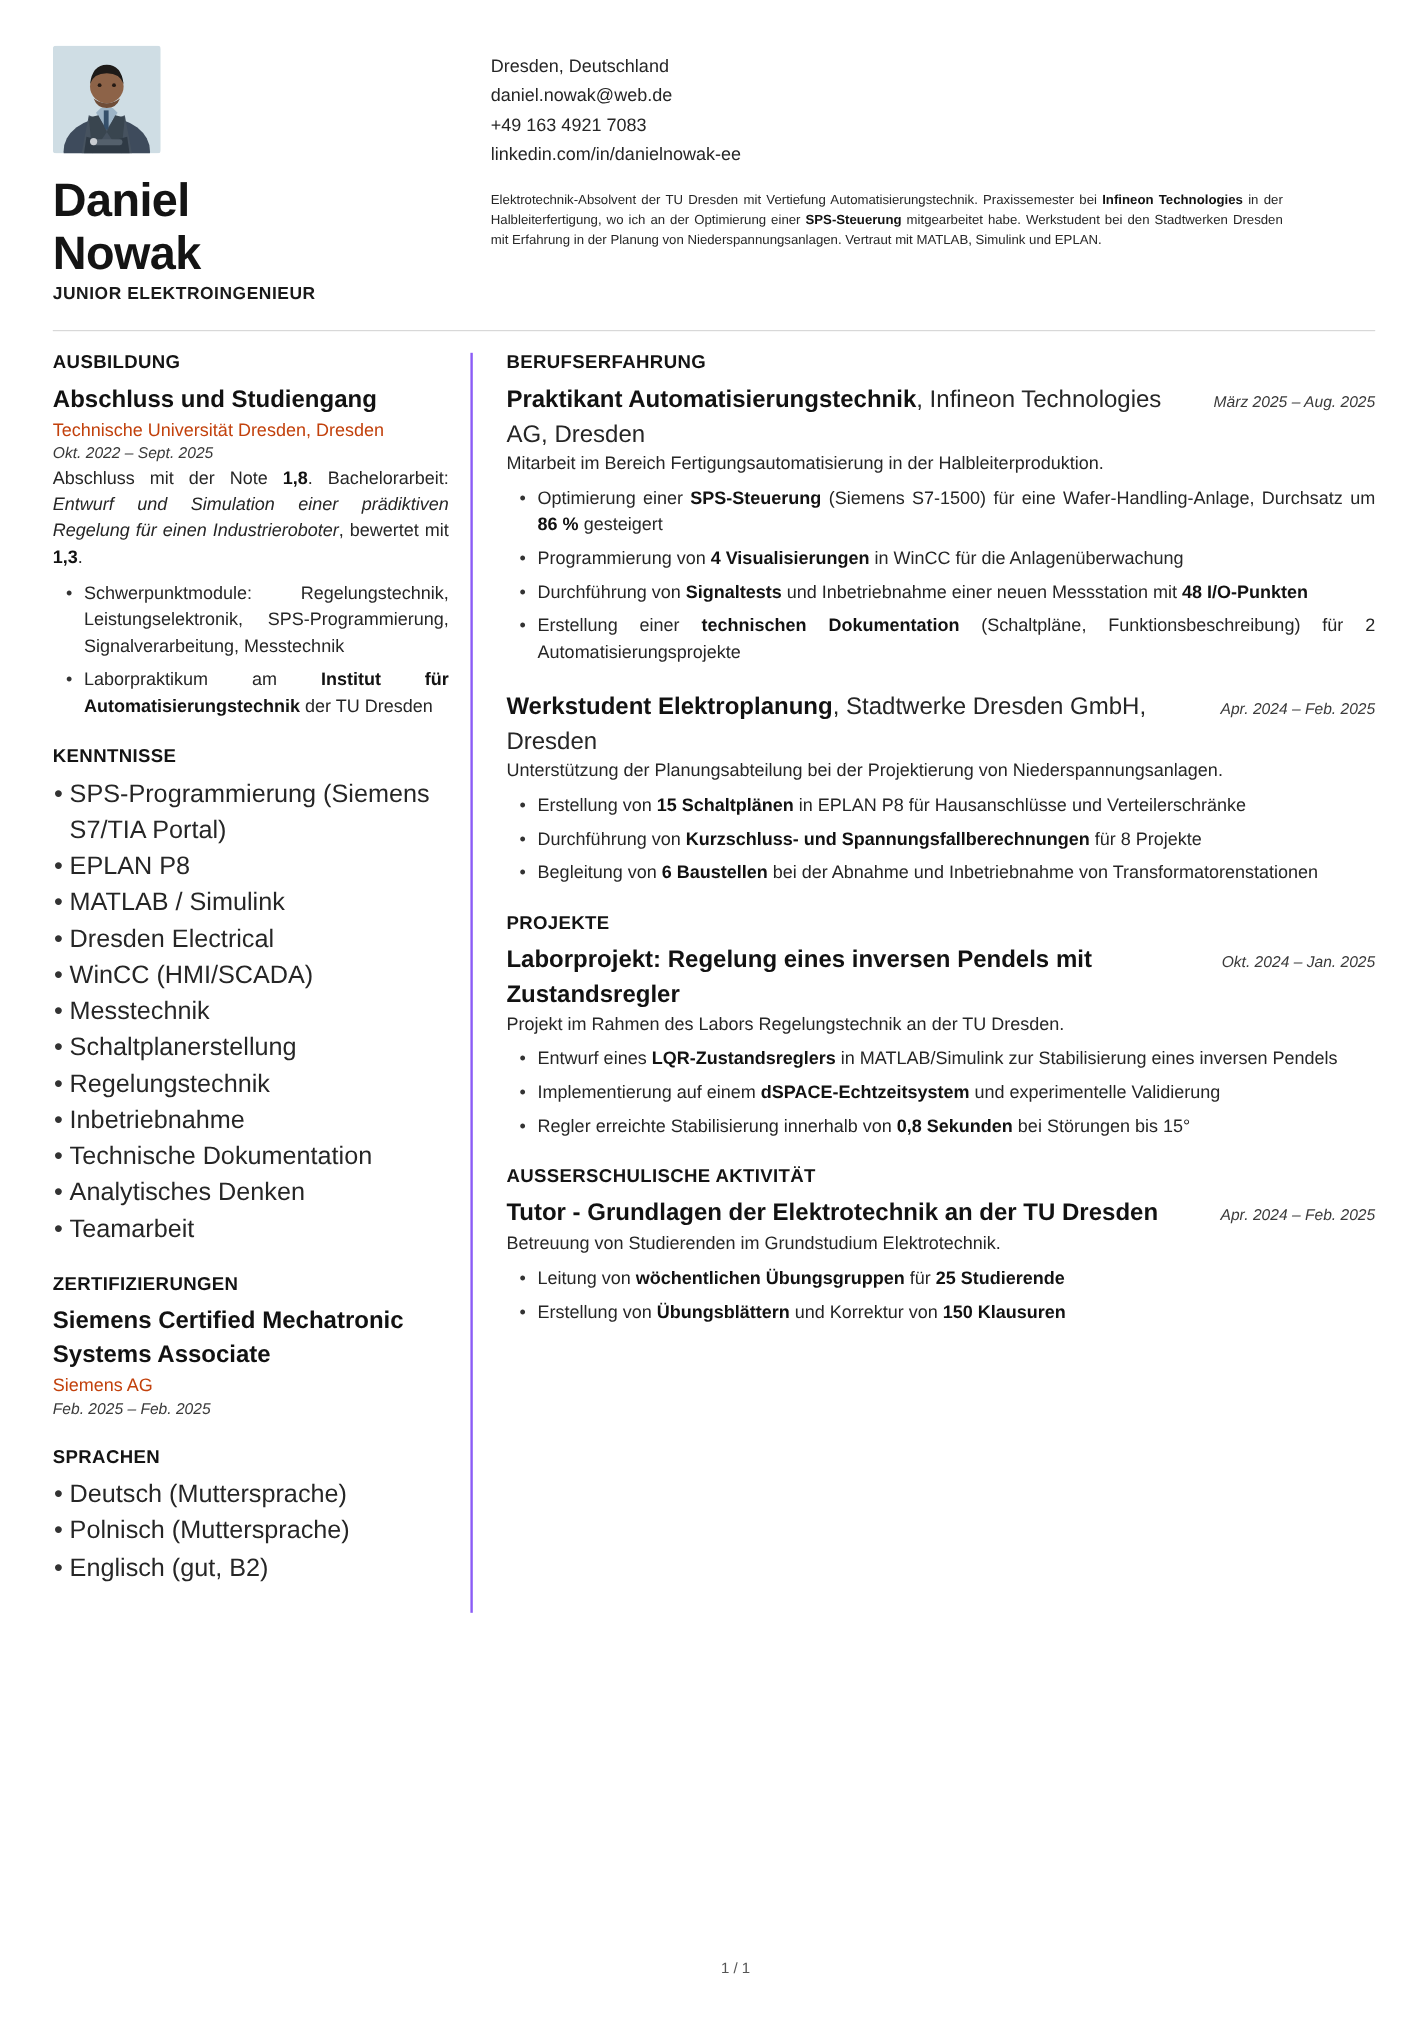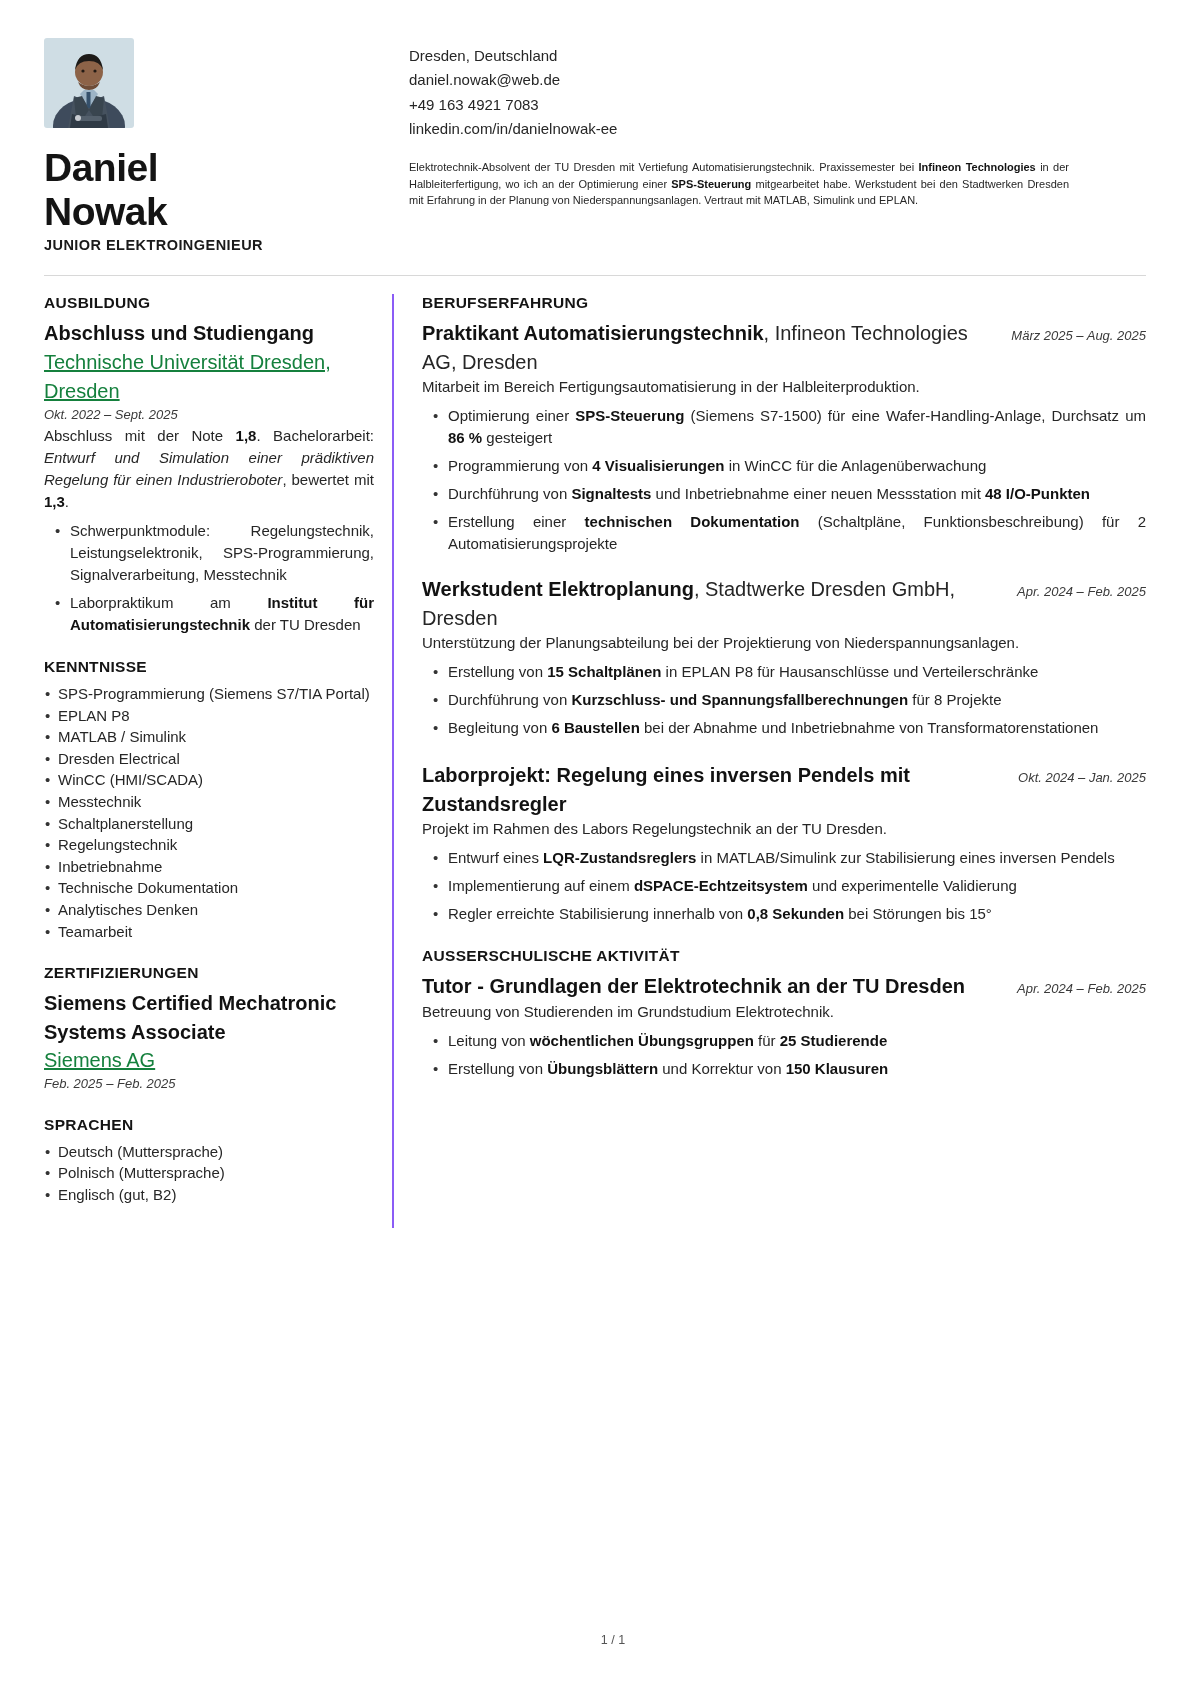--- a/index.html
+++ b/index.html
@@ -109,24 +109,23 @@
   .col-left .section-block { margin-bottom: 22px; }
   .col-right .section-block { margin-bottom: 22px; }
 
   .entry-title {
     font-size: 20px;
     font-weight: bold;
     color: #121212;
     line-height: 1.42;
   }
   .entry-sub {
-    font-size: 20px;
-    color: #15803d;
+    font-size: 15px;
+    color: #c2410c;
     line-height: 1.45;
-    text-decoration: underline;
   }
   .entry-date {
     font-size: 13px;
     font-style: italic;
     color: #3a3a3a;
     line-height: 1.45;
     white-space: nowrap;
   }
   .entry-desc {
     font-size: 15px;
@@ -158,21 +157,21 @@
   }
   ul.bullets li b { font-weight: bold; color: #121212; }
 
   
   ul.flat {
     margin: 0;
     padding: 0;
     list-style: none;
   }
   ul.flat li {
-    font-size: 15px;
+    font-size: 21px;
     line-height: 1.44;
     color: #262626;
     padding-left: 14px;
     position: relative;
   }
   ul.flat li:before {
     content: "\2022";
     position: absolute;
     left: 1px;
     color: #333;
@@ -330,20 +329,21 @@
               <ul class="bullets">
                 <li>Erstellung von <b>15 Schaltplänen</b> in EPLAN P8 für Hausanschlüsse und Verteilerschränke</li>
                 <li>Durchführung von <b>Kurzschluss- und Spannungsfallberechnungen</b> für 8 Projekte</li>
                 <li>Begleitung von <b>6 Baustellen</b> bei der Abnahme und Inbetriebnahme von Transformatorenstationen</li>
               </ul>
             </div>
           </div>
       </div>
 
       <div class="section-block">
+        <div class="section-title">PROJEKTE</div>
         <div>
             <div class="job-block">
               <div class="entry-head">
                 <div class="eh-main"><span class="entry-title">Laborprojekt: Regelung eines inversen Pendels mit Zustandsregler</span></div>
                 <div class="eh-date entry-date">Okt. 2024 – Jan. 2025</div>
               </div>
               <div class="entry-desc">Projekt im Rahmen des Labors Regelungstechnik an der TU Dresden.</div>
               <ul class="bullets">
                 <li>Entwurf eines <b>LQR-Zustandsreglers</b> in MATLAB/Simulink zur Stabilisierung eines inversen Pendels</li>
                 <li>Implementierung auf einem <b>dSPACE-Echtzeitsystem</b> und experimentelle Validierung</li>

